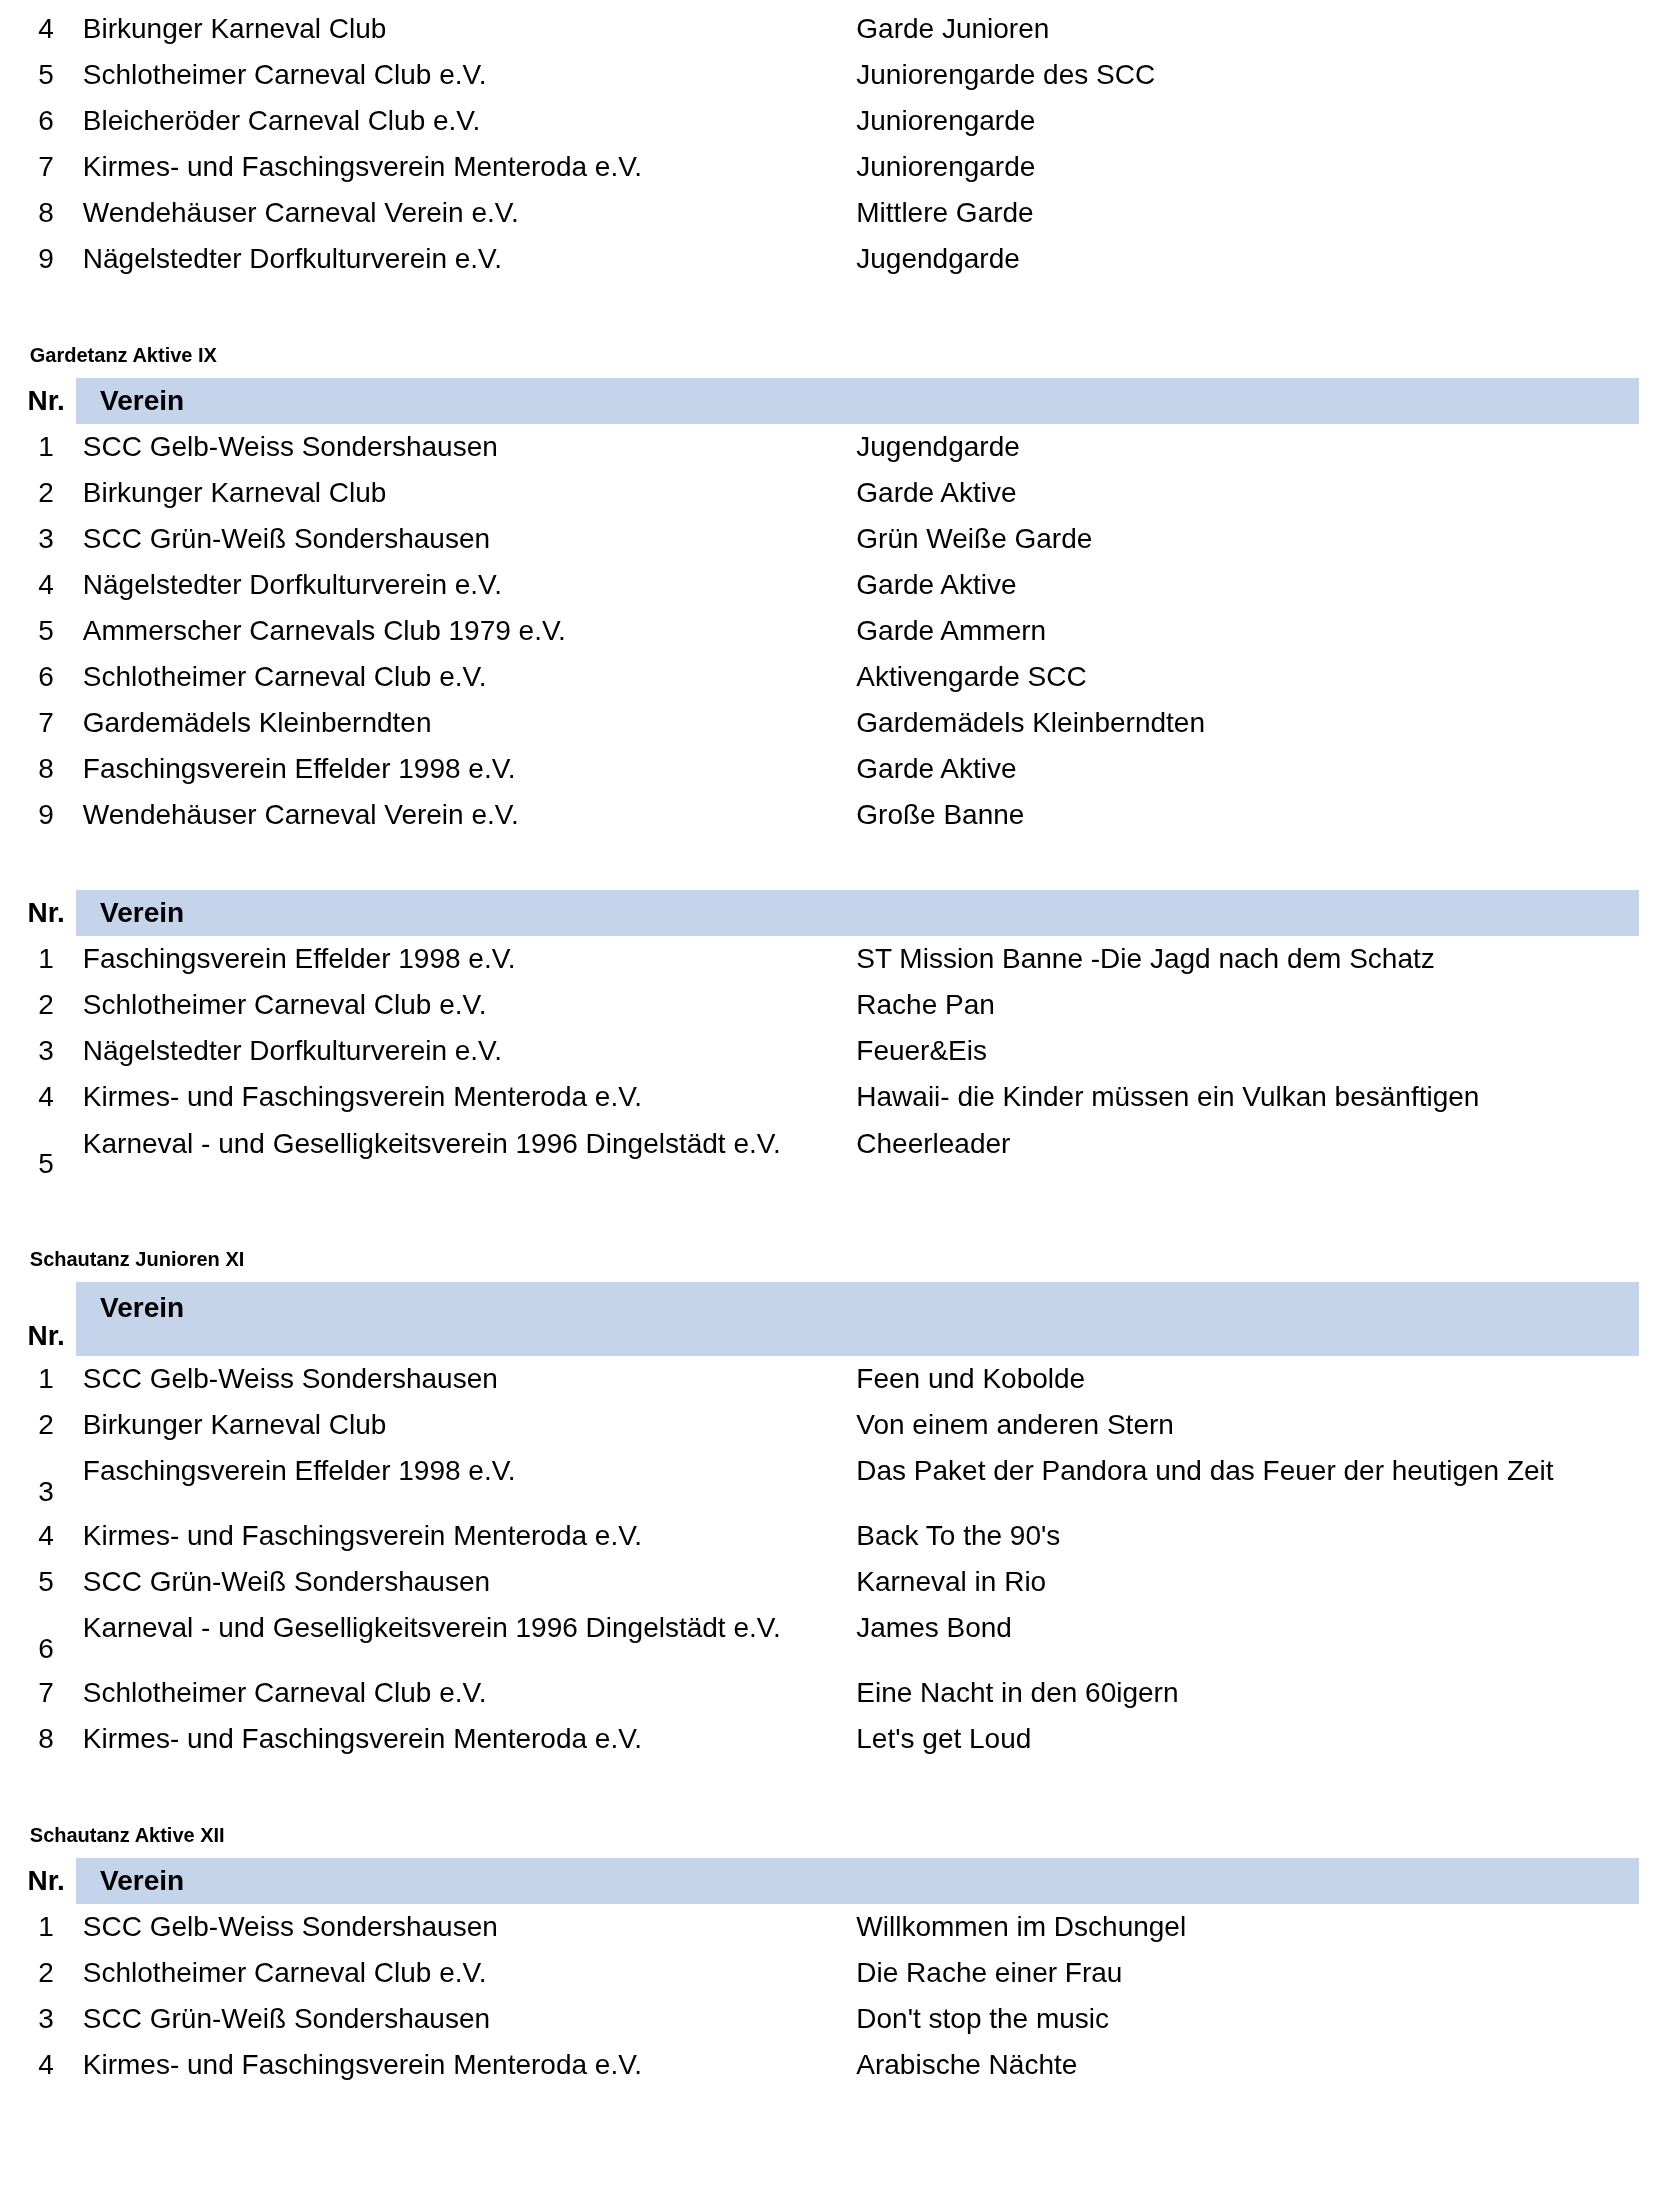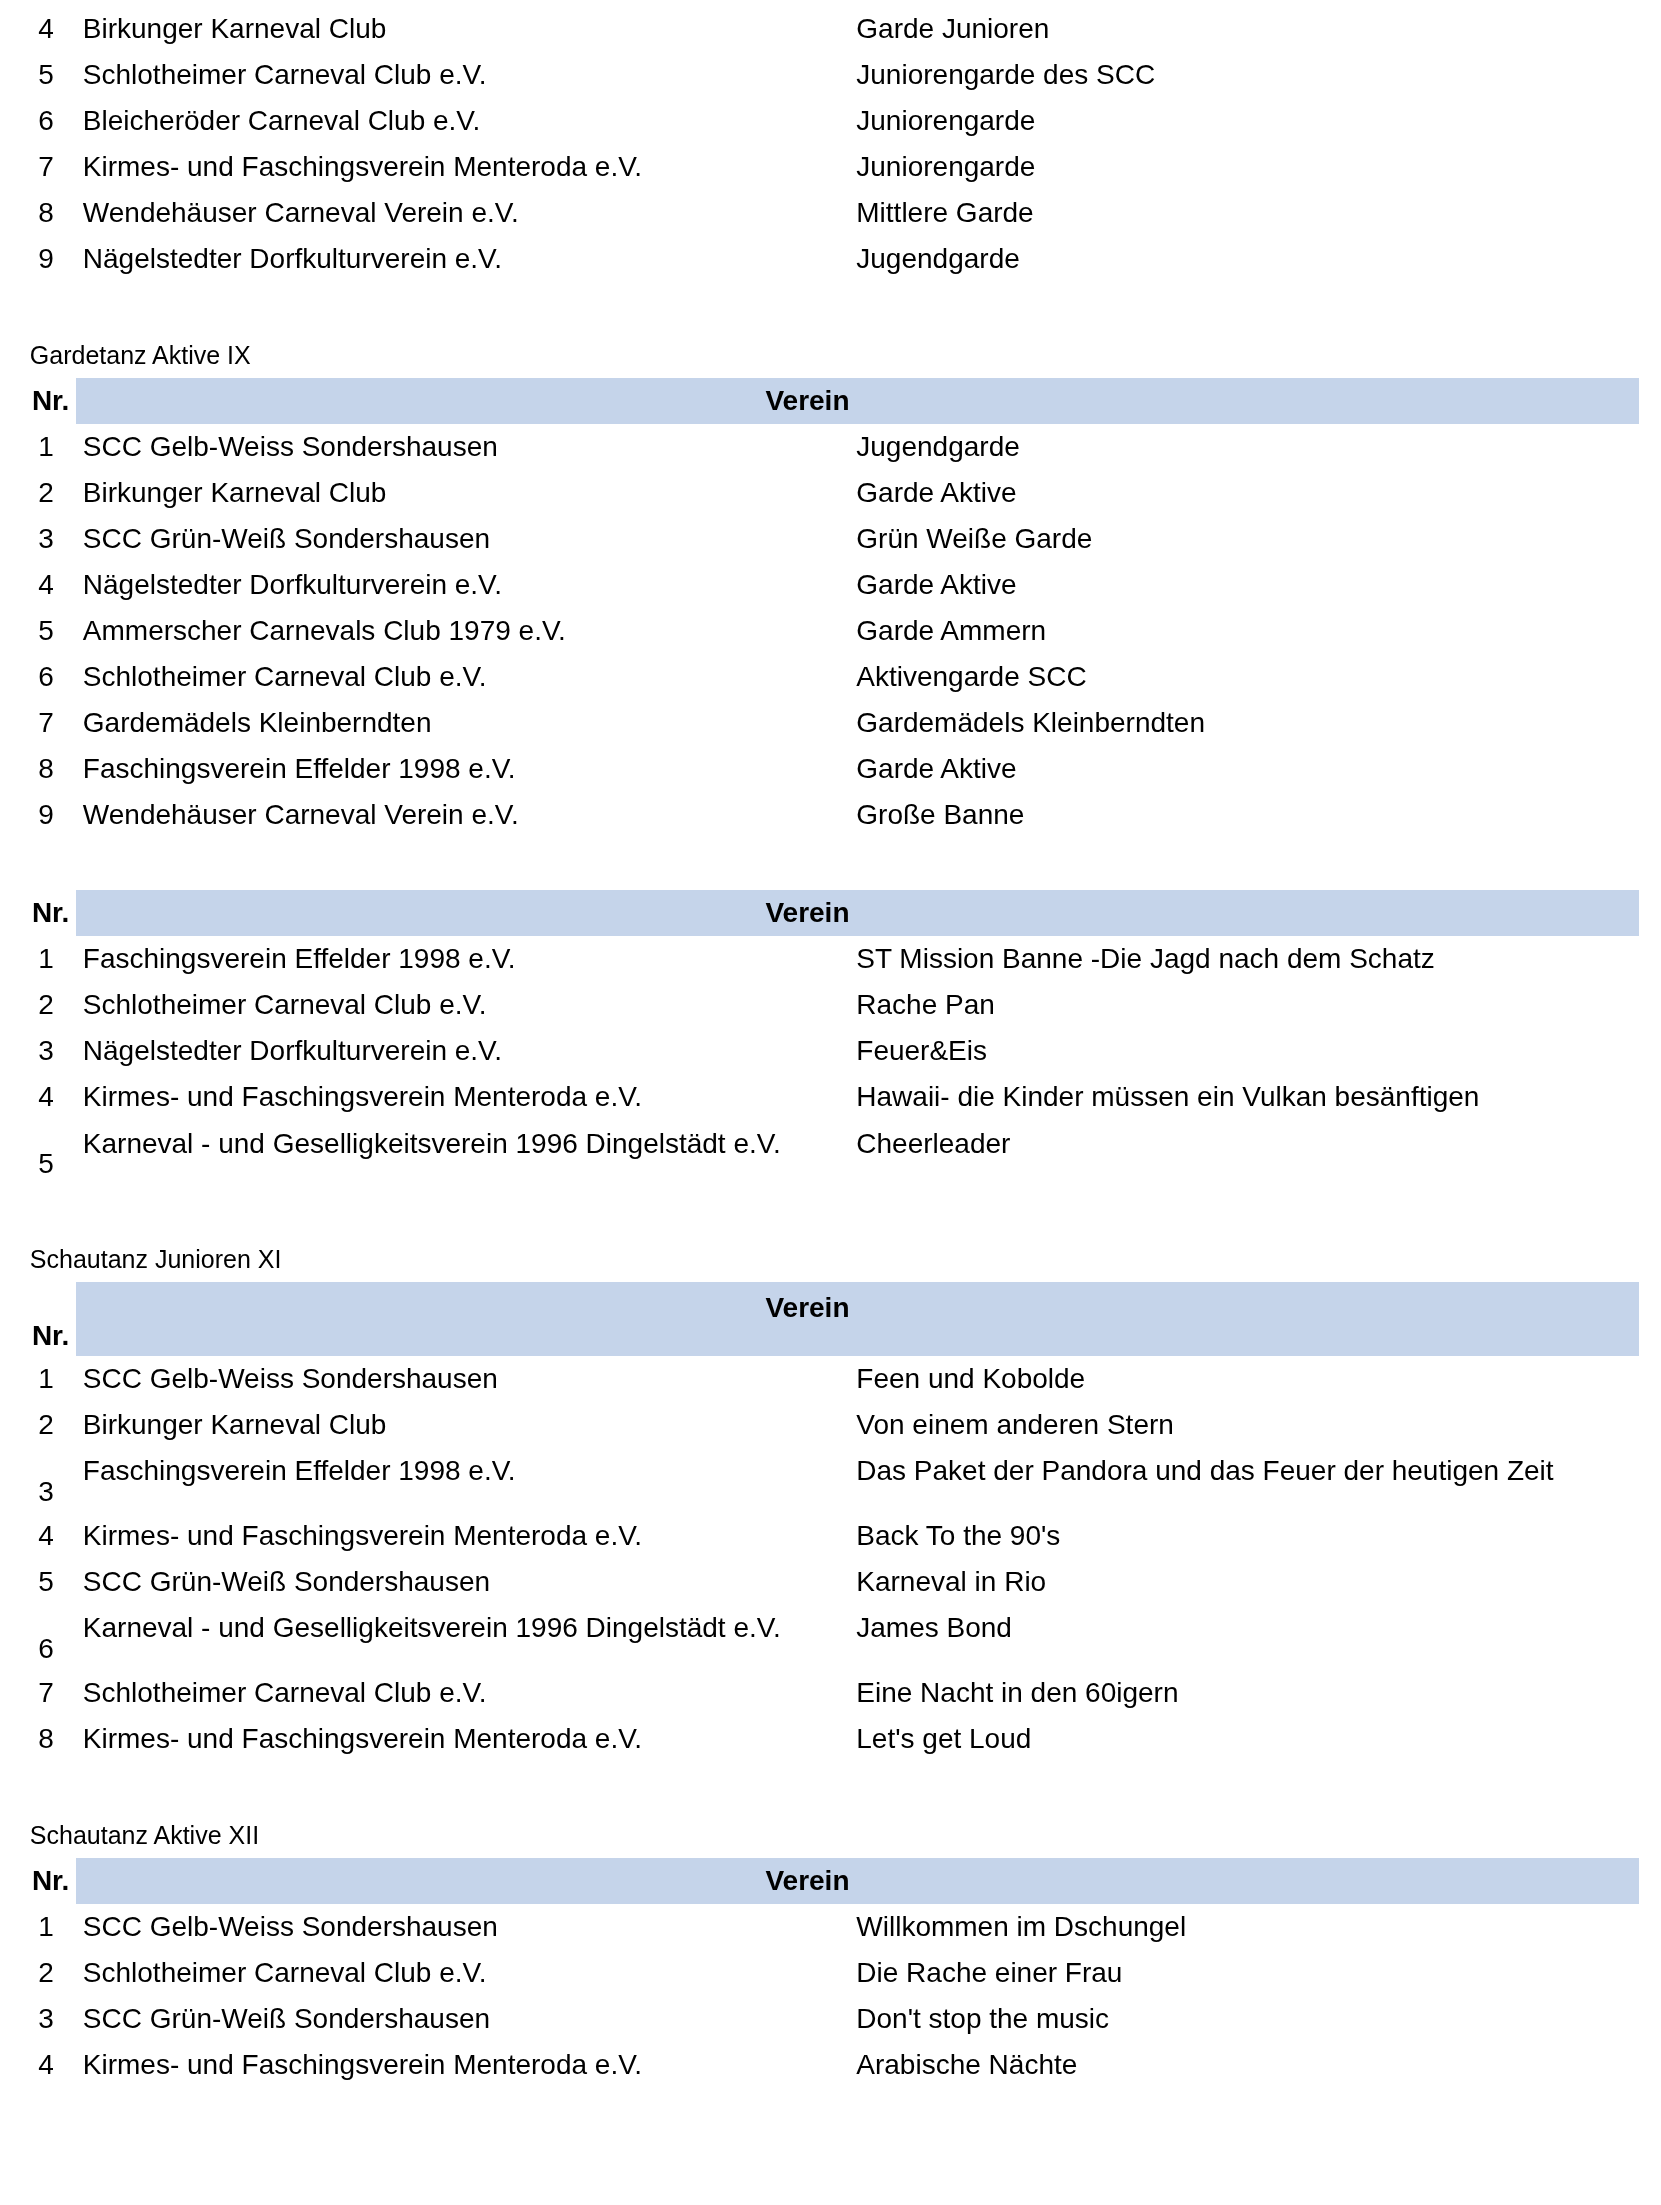--- a/index.html
+++ b/index.html
@@ -57,37 +57,36 @@
   .row-tall .nr {
     line-height: 42px;
     padding-top: 23px;
   }
   .row-tall .cell {
     padding-top: 2.7px;
   }
 
   
   .section-title td {
-    font-size: 25px;
-    font-weight: normal;
+    font-size: 20px;
+    font-weight: bold;
     line-height: 46px;
     padding-left: 6.8px;
     padding-top: 24.6px;
     margin-left: 19px;
   }
   .spacer-row td {
     height: 26px;
     line-height: 26px;
     font-size: 28px;
   }
 
   
   tr.headerband td {
     background: #c5d4ea;
-    text-align: right;
   }
   tr.headerband td.nr {
     background: #ffffff;
     font-weight: bold;
   }
   tr.headerband td.cell {
     font-weight: bold;
     padding-left: 24px;
   }
   tr.headerband.tall td.cell {

